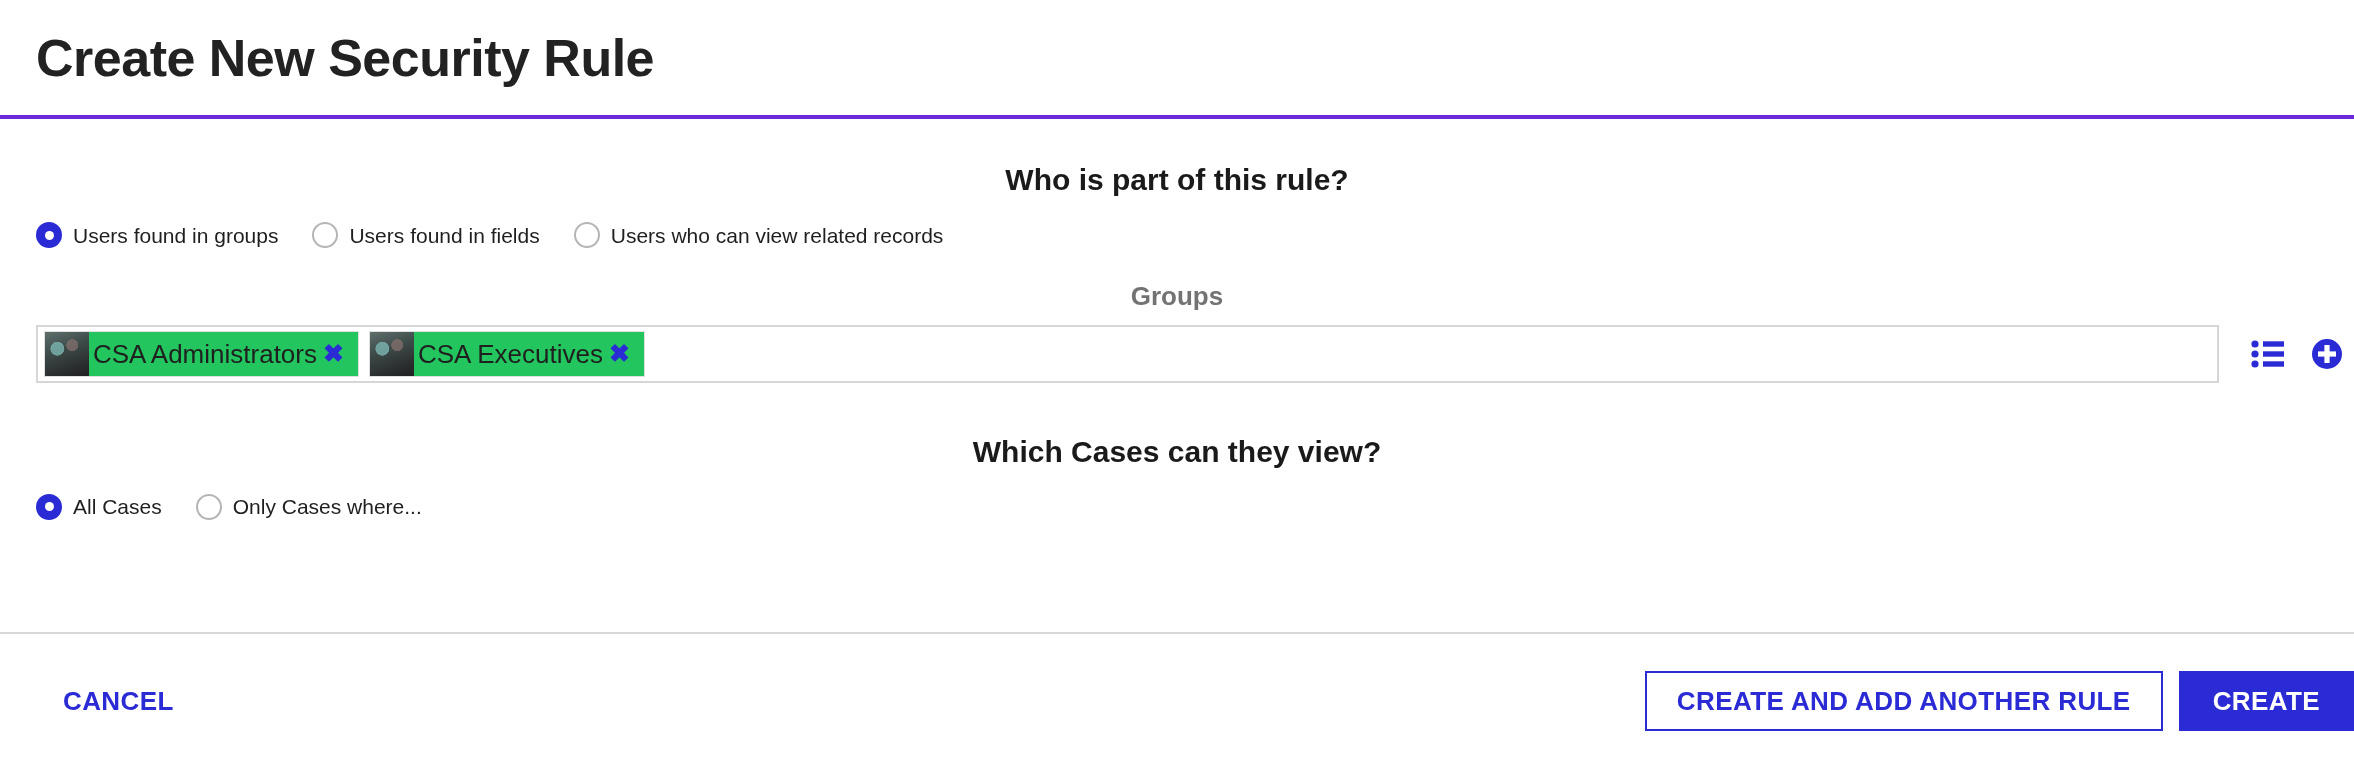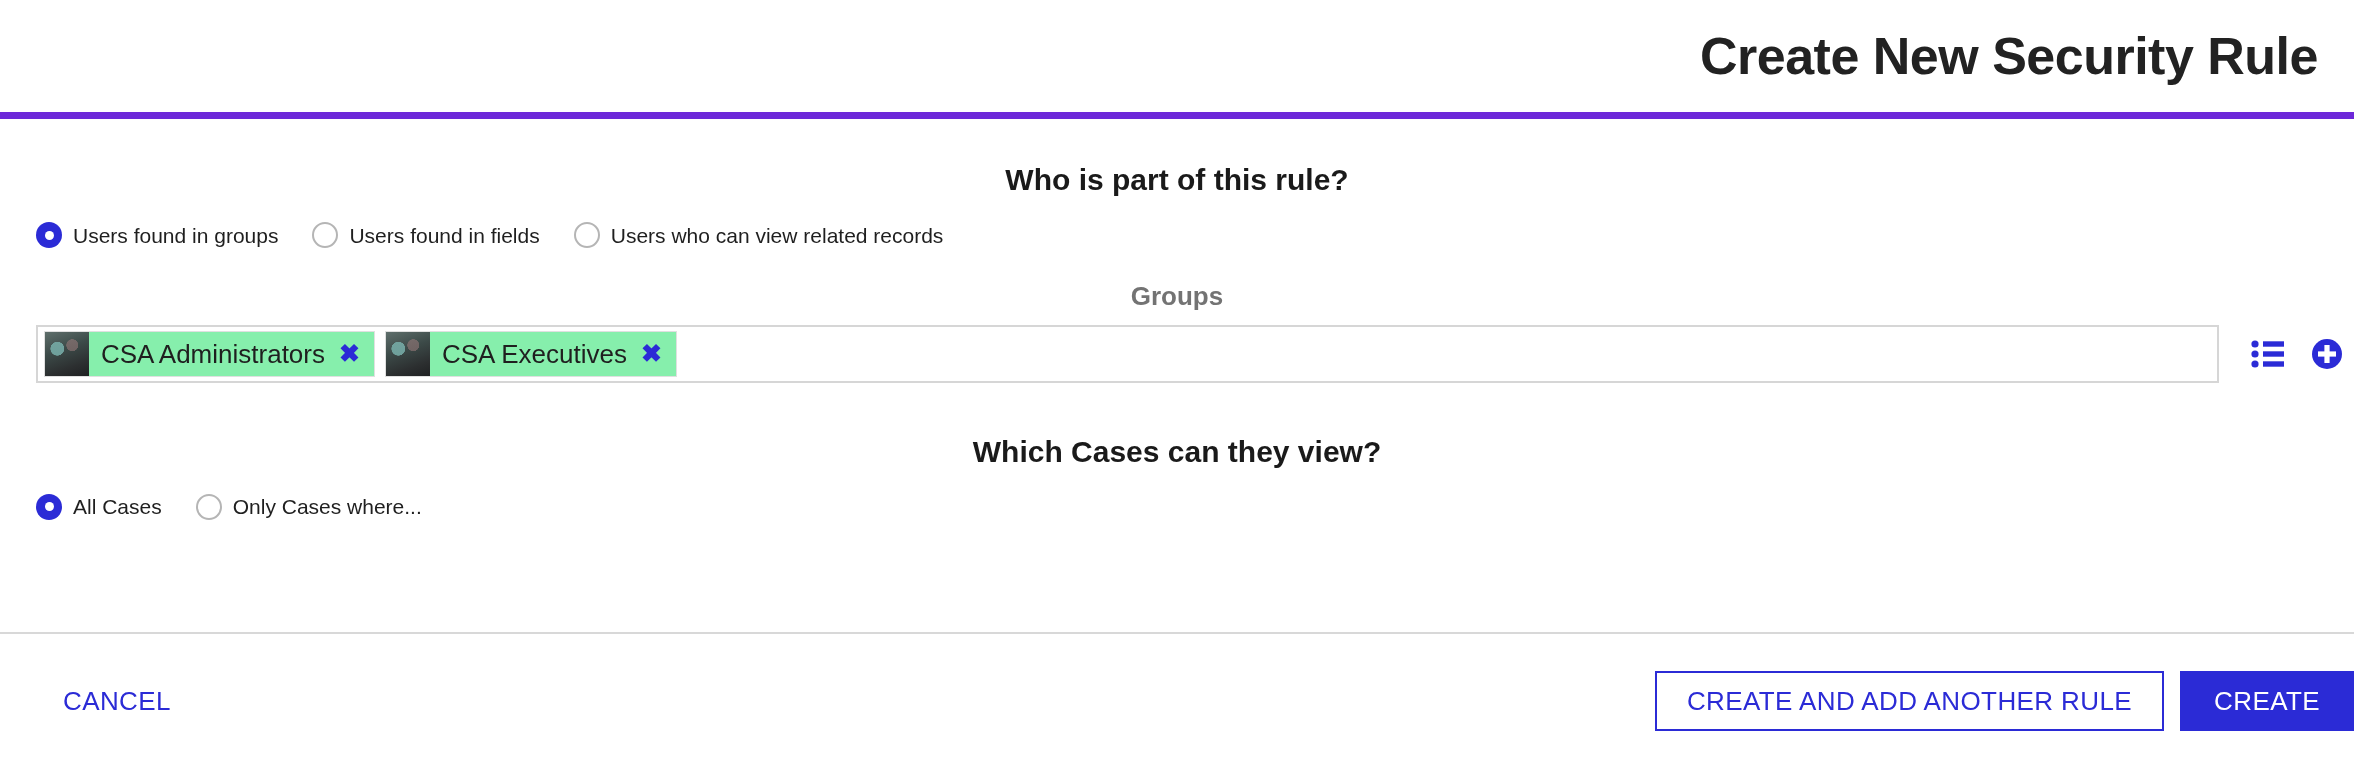--- a/index.html
+++ b/index.html
@@ -25,22 +25,21 @@
     background: #ffffff;
   }
 
   
   .dialog-header {
     height: 119px;
     box-sizing: border-box;
     display: flex;
     align-items: center;
     padding: 0 36px;
-    border-bottom: 7px solid #6d28d9;
-    justify-content: flex-end;
+    border-bottom: 4px solid #6d28d9;
   }
   .dialog-title {
     font-size: 52px;
     font-weight: bold;
     color: #222222;
     letter-spacing: -0.5px;
     line-height: 1;
     margin: 0;
   }
 
@@ -128,26 +127,26 @@
     border: 2px solid #d6d6d6;
     background: #ffffff;
     display: flex;
     align-items: center;
     padding: 4px 6px;
     gap: 10px;
   }
   .token {
     display: inline-flex;
     align-items: center;
-    background: #86efac;
+    background: #22c55e;
     border: 1px solid #e0e0e0;
     height: 46px;
     box-sizing: border-box;
     padding: 0 12px 0 0;
-    gap: 12px;
+    gap: 4px;
     max-width: 100%;
     cursor: default;
   }
   .token-avatar {
     width: 44px;
     height: 44px;
     flex: 0 0 auto;
     display: block;
     background:
       radial-gradient(circle at 28% 38%, rgba(120,175,170,0.85) 0 16%, rgba(0,0,0,0) 17%),
@@ -204,21 +203,21 @@
   .footer-right {
     display: flex;
     align-items: stretch;
     gap: 16px;
     height: 60px;
     align-items: center;
   }
   .btn {
     font-family: "Liberation Sans", sans-serif;
     font-size: 26px;
-    font-weight: normal;
+    font-weight: bold;
     letter-spacing: 0.4px;
     cursor: pointer;
     line-height: 1;
     white-space: nowrap;
   }
   .btn-text {
     background: none;
     border: none;
     color: #2b2bd6;
     padding: 10px 8px;

